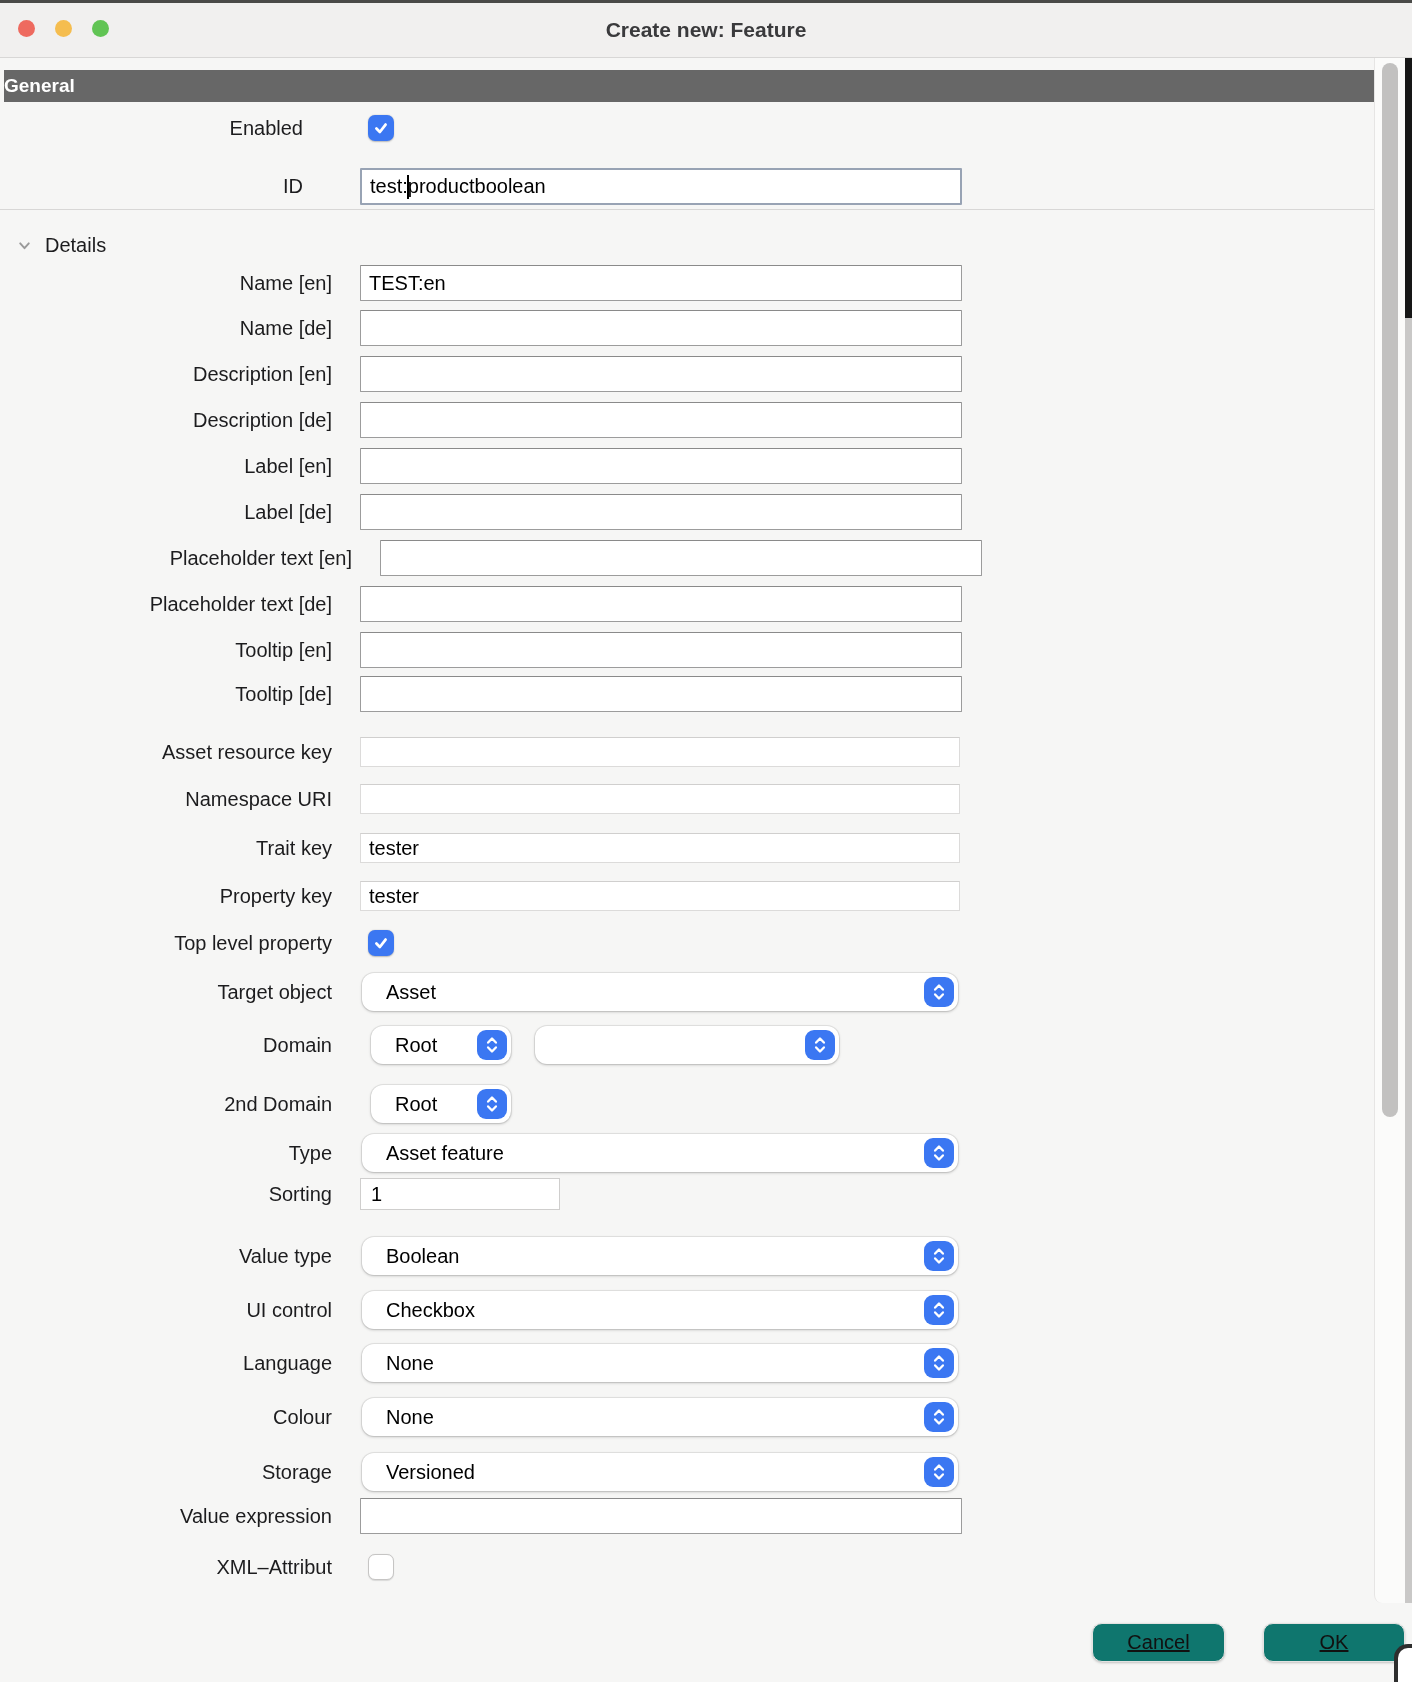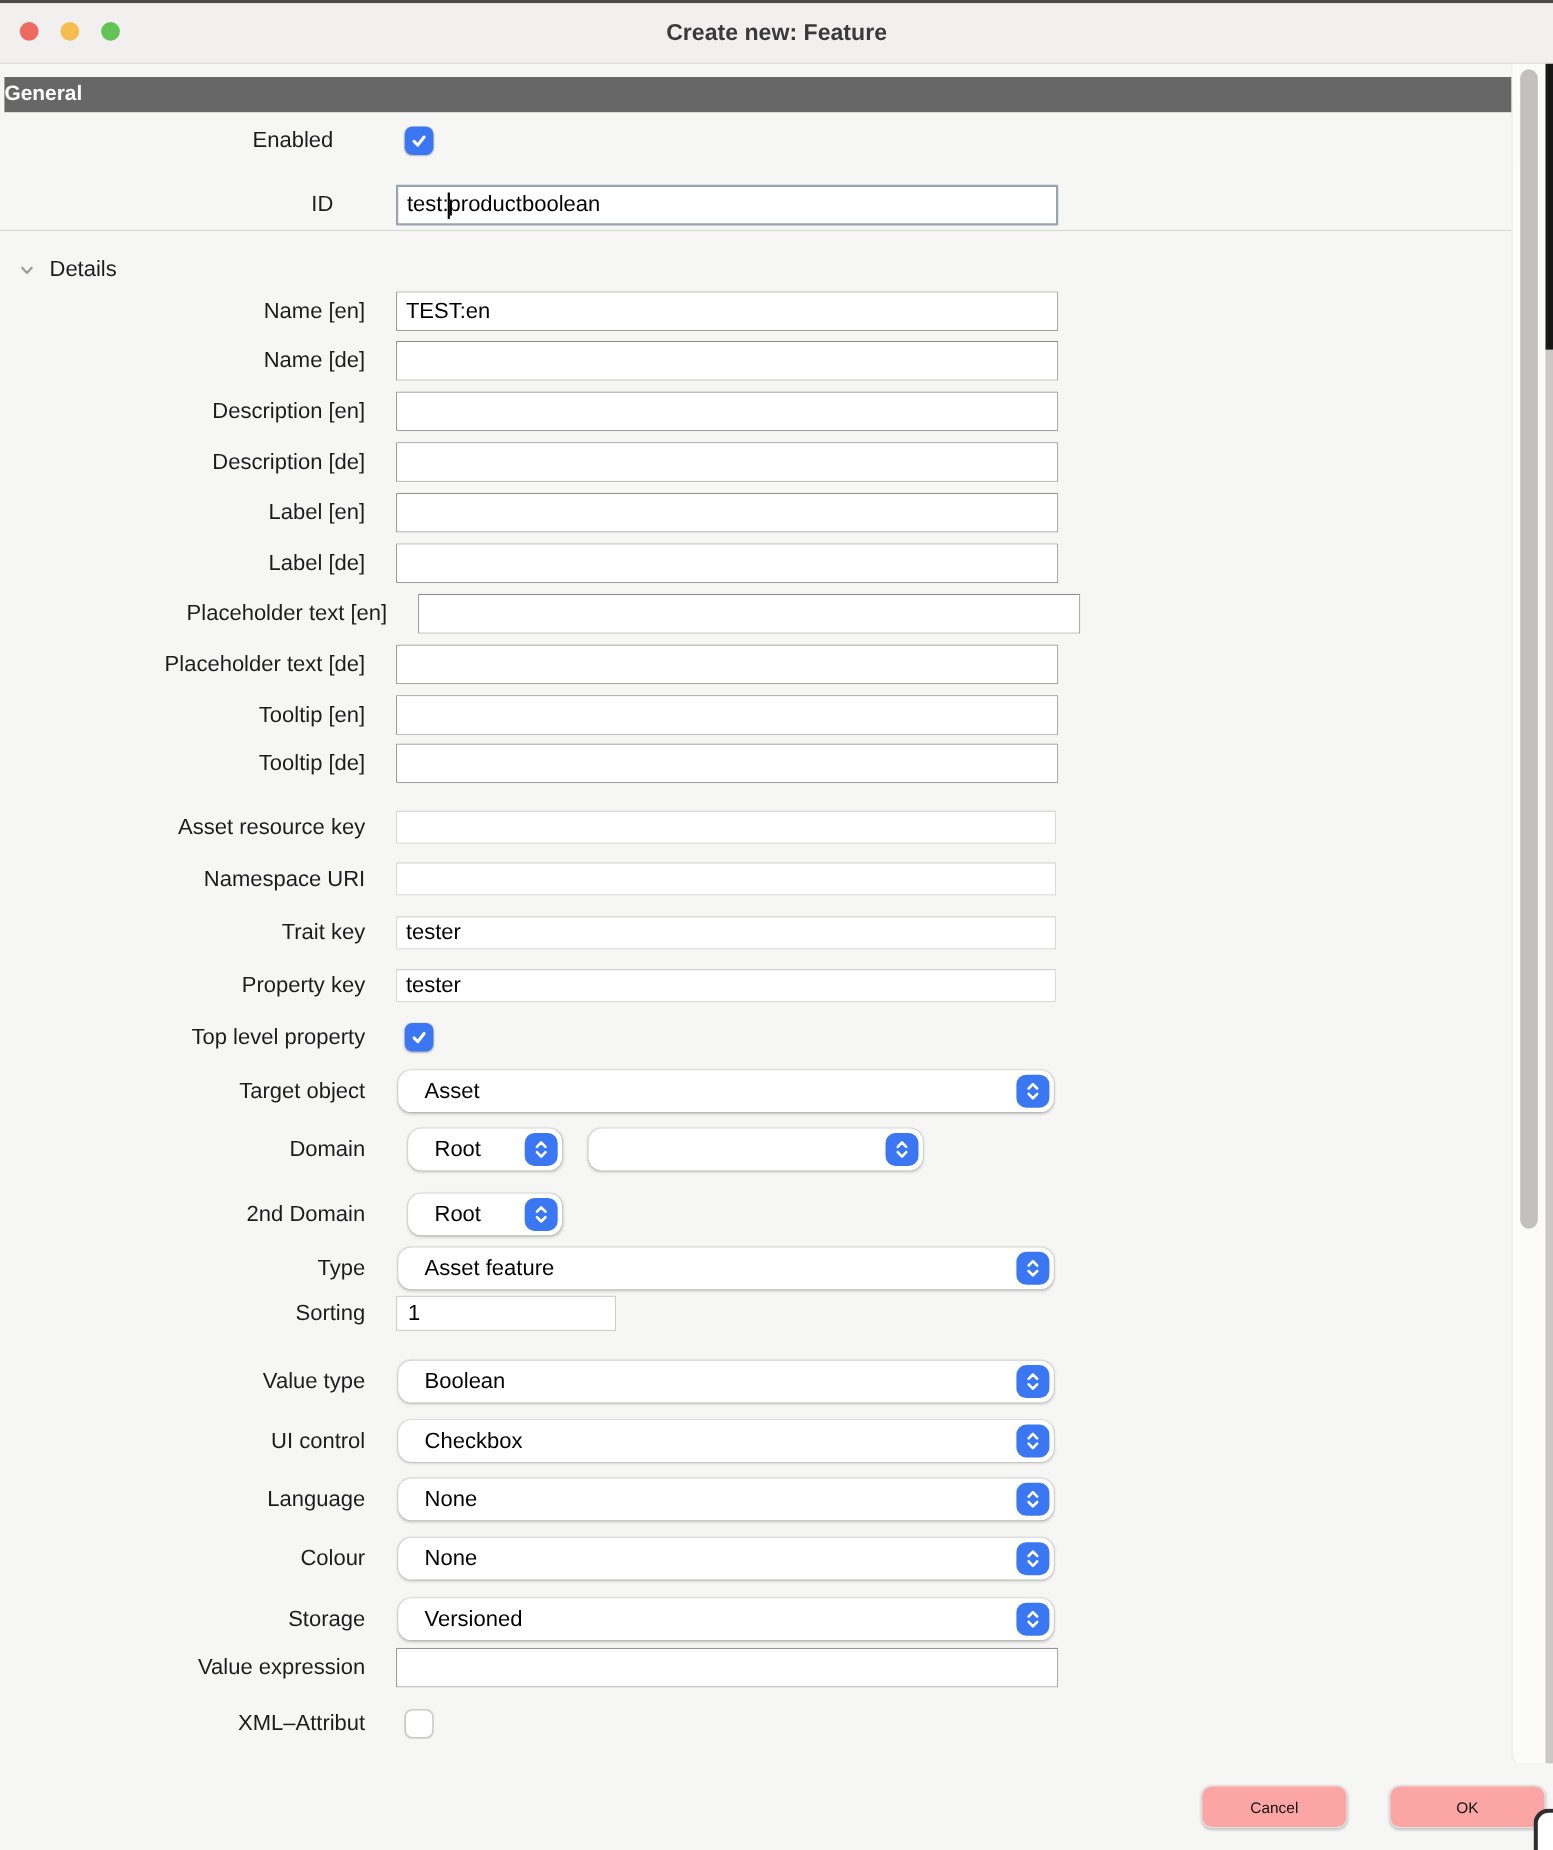--- a/index.html
+++ b/index.html
@@ -113,24 +113,24 @@
   .edge-dark{position:absolute;left:1405px;top:0;width:7px;height:260px;background:#171717;}
   .edge-gray{position:absolute;left:1405px;top:260px;width:7px;height:1285px;background:#c9c8c7;}
   .corner-artifact{
     position:absolute;right:0;bottom:0;width:14px;height:34px;background:#ffffff;
     border-left:4px solid #2e2e2e;border-top:4px solid #2e2e2e;border-top-left-radius:14px;
   }
 
   
   .btn{
     position:absolute;top:1623px;height:39px;box-sizing:border-box;
-    background:#fca5a5;border-radius:10px;border:1px solid #e3e2e1;
+    background:#0f766e;border-radius:10px;border:1px solid #e3e2e1;
     box-shadow:0 1px 2.5px rgba(0,0,0,.22);
     display:flex;align-items:center;justify-content:center;
-    font-size:14px;color:#111;
+    font-size:20px;color:#111;text-decoration:underline;
   }
   .btn.cancel{left:1092px;width:133px;}
   .btn.ok{left:1263px;width:142px;}
 </style>
 </head>
 <body>
 
 <div id="window">
 
   <div class="topline"></div>

